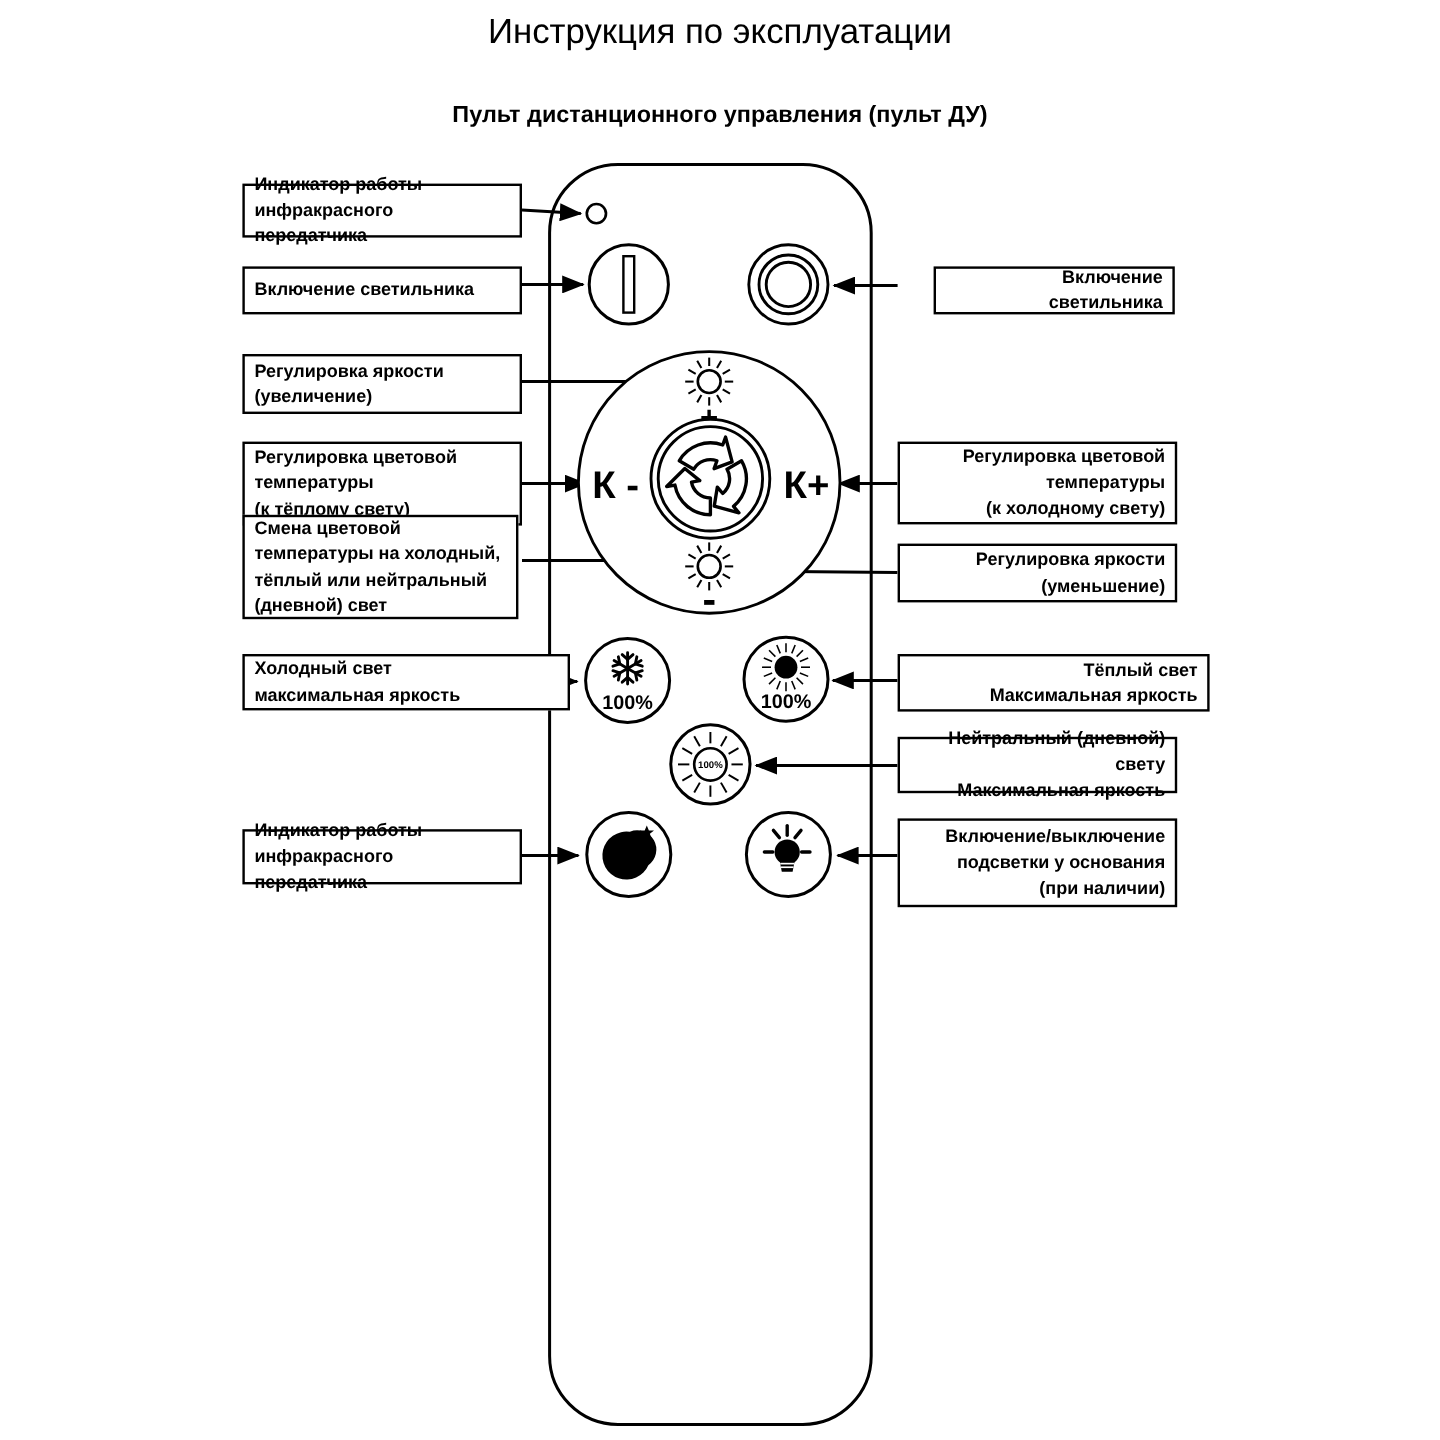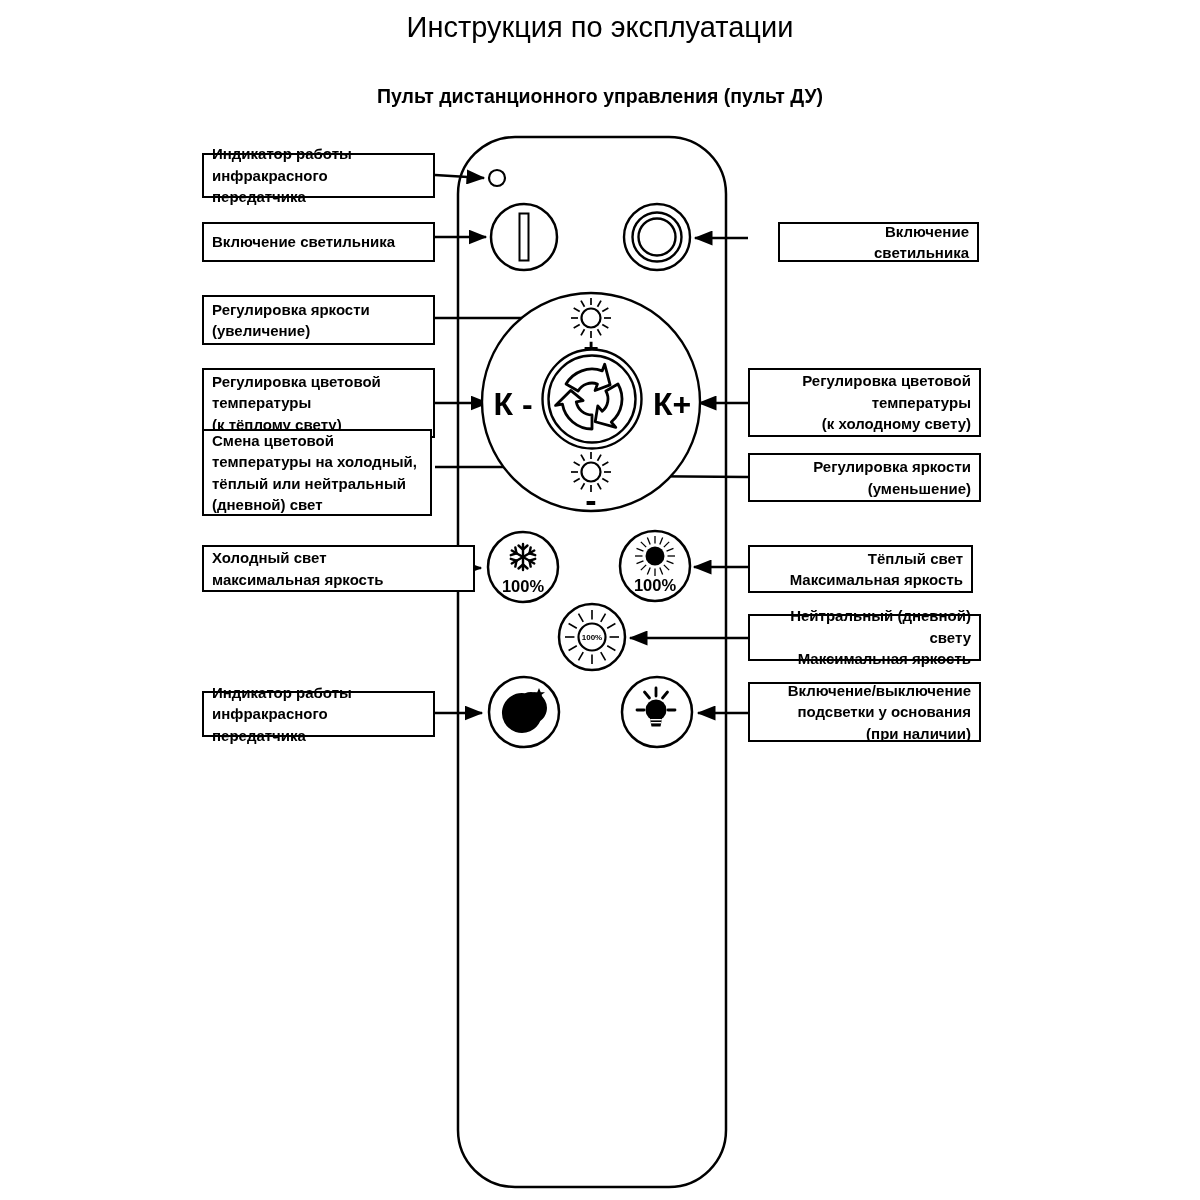--- a/index.html
+++ b/index.html
@@ -76,25 +76,25 @@
 максимальная яркость</div>
 <div class="callout" style="left:202px;top:691px;width:233px;height:46px">Индикатор работы
 инфракрасного передатчика</div>
 
 <div class="callout right" style="left:778px;top:222px;width:201px;height:30px">Включение светильника</div>
 <div class="callout right" style="left:748px;top:368px;width:233px;height:69px">Регулировка цветовой
 температуры
 (к холодному свету)</div>
 <div class="callout right" style="left:748px;top:453px;width:233px;height:49px">Регулировка яркости
 (уменьшение)</div>
-<div class="callout right" style="left:748px;top:545px;width:225px;height:48px">Тёплый свет
+<div class="callout right" style="left:748px;top:545px;width:260px;height:48px">Тёплый свет
 Максимальная яркость</div>
 <div class="callout right" style="left:748px;top:614px;width:233px;height:47px">Нейтральный (дневной) свету
 Максимальная яркость</div>
-<div class="callout right" style="left:748px;top:682px;width:233px;height:60px">Включение/выключение
+<div class="callout right" style="left:748px;top:682px;width:233px;height:74px">Включение/выключение
 подсветки у основания
 (при наличии)</div>
 
 <svg class="scene" viewBox="0 0 1200 1200">
   <defs>
     <marker id="ah" viewBox="0 0 8 6" refX="7" refY="3" markerWidth="8" markerHeight="6" orient="auto" markerUnits="strokeWidth">
       <path d="M0,0 L7.5,3 L0,6 Z" fill="#000"></path>
     </marker>
     <g id="rays12">
       <line x1="0" y1="-13" x2="0" y2="-20"></line>

